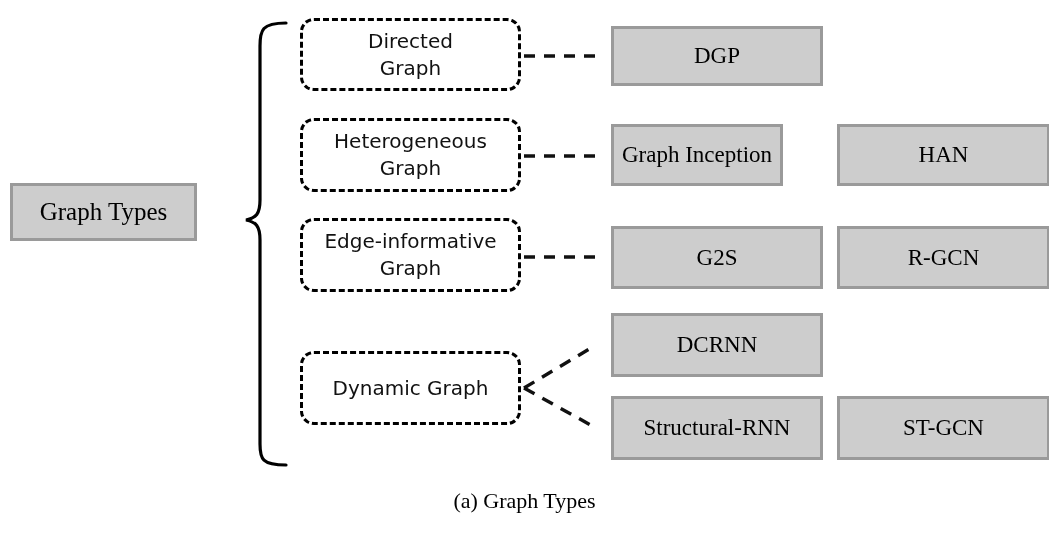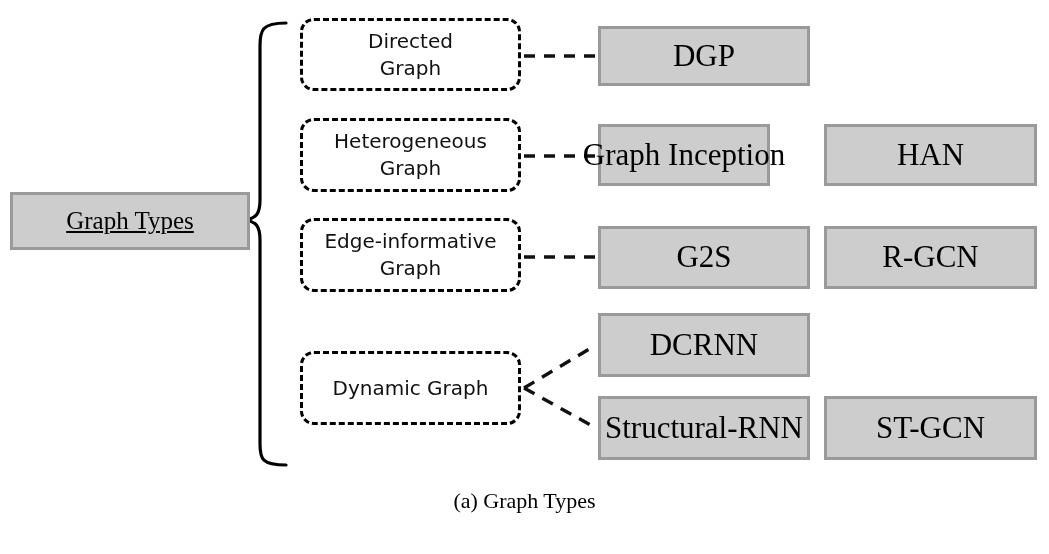--- a/index.html
+++ b/index.html
@@ -27,21 +27,22 @@
     justify-content: center;
     color: #000000;
     font-family: "Liberation Serif", serif;
     line-height: 1.1;
     white-space: nowrap;
   }
   .gbox.root {
     font-size: 25px;
   }
   .gbox.leaf {
-    font-size: 31px;
+    font-size: 23px;
+    margin-left: 13px;
   }
   
   .dbox {
     position: absolute;
     box-sizing: border-box;
     background: #ffffff;
     border: 3px dashed #000000;
     border-radius: 14px;
     display: flex;
     align-items: center;
@@ -102,21 +103,21 @@
     <g stroke="#111111" stroke-width="3.4" stroke-dasharray="11,9" fill="none" stroke-linecap="butt">
       <path d="M 524 257 L 596 257"></path>
     </g>
 
     <g stroke="#111111" stroke-width="3.4" stroke-dasharray="12,9" fill="none" stroke-linecap="butt">
       <path d="M 524 388 L 596 345"></path>
       <path d="M 524 388 L 596 428"></path>
     </g>
   </svg>
 
-  <div class="gbox root" style="left:10px; top:192px; width:240px; height:58px;text-decoration:underline;">
+  <div class="gbox root" style="left:10px; top:183px; width:187px; height:58px;">
     <span>Graph Types</span>
   </div>
 
   <div class="dbox" style="left:300px; top:18px; width:221px; height:73px;">
     <span>
       <span>Directed</span><br>
       <span>Graph</span>
     </span>
   </div>
 

